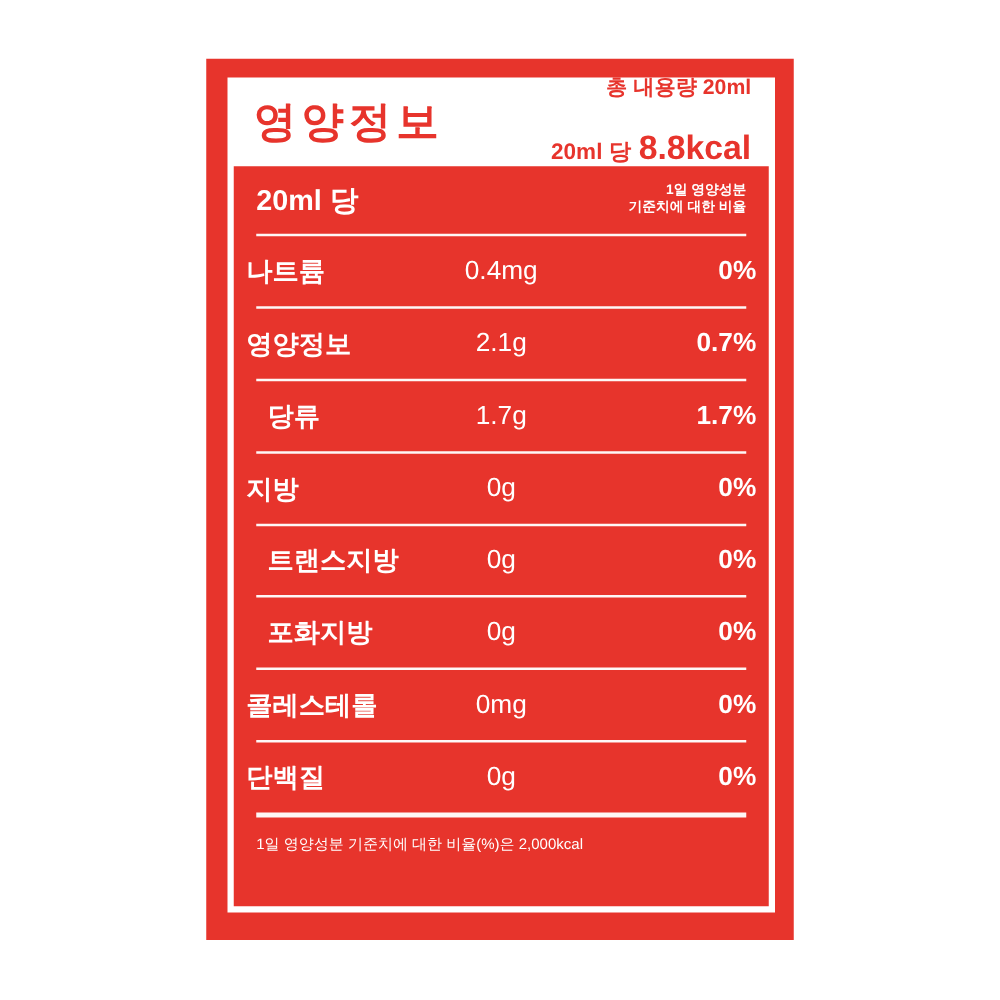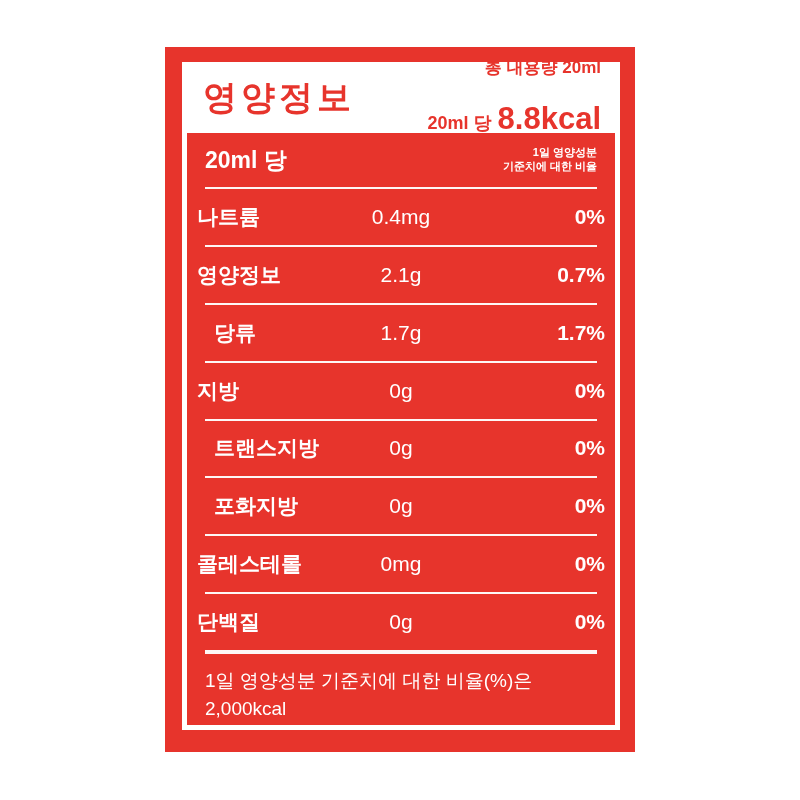--- a/index.html
+++ b/index.html
@@ -17,21 +17,21 @@
   
   .header { position:absolute; left:0; top:0; right:0; height:71px;
             display:flex; align-items:center; justify-content:space-between;
             padding:0 19px 0 21px; }
   .title { color:var(--red); font-size:34px; font-weight:bold; letter-spacing:4px;
            white-space:nowrap; }
   .header-right { text-align:right; color:var(--red); line-height:1.1; }
   .total { font-size:17px; font-weight:bold; }
   .cal-line { display:flex; align-items:baseline; justify-content:flex-end; gap:6px; }
   .per { font-size:18px; font-weight:bold; }
-  .kcal { font-size:31px; font-weight:bold;margin-top:24px; }
+  .kcal { font-size:27px; font-weight:bold;margin-top:24px; }
 
   
   .body { position:absolute; left:5px; right:5px; top:71px; bottom:5px;
           background:var(--red); display:flex; flex-direction:column; }
 
   .serving-row { height:54px; display:flex; align-items:center;
                  justify-content:space-between; padding:0 18px; }
   .serving-label { color:var(--white); font-size:23px; font-weight:bold; }
   .dv-note { color:var(--white); font-size:11px; font-weight:bold;
              text-align:right; line-height:1.27; }
@@ -40,21 +40,21 @@
   .sep.thick { height:4px; }
 
   .row { flex:1; display:grid; grid-template-columns:1fr auto 1fr;
          align-items:center; padding:0 10px; color:var(--white); }
   .row .name { justify-self:start; font-size:21px; font-weight:bold; white-space:nowrap; }
   .row.indent .name { padding-left:17px; }
   .row .amount { justify-self:center; font-size:21px; font-weight:normal; }
   .row .percent { justify-self:end; font-size:21px; font-weight:bold; }
 
   .footnote { height:71px; padding:13px 18px 12px 18px; color:var(--white);
-              font-size:19px; font-weight:normal; line-height:1.45; }
+              font-size:12px; font-weight:normal; line-height:1.45; }
 </style>
 </head>
 <body>
 
 <div class="page">
   <div class="label">
     <div class="card">
 
       <div class="header">
         <div class="title">영양정보</div>

